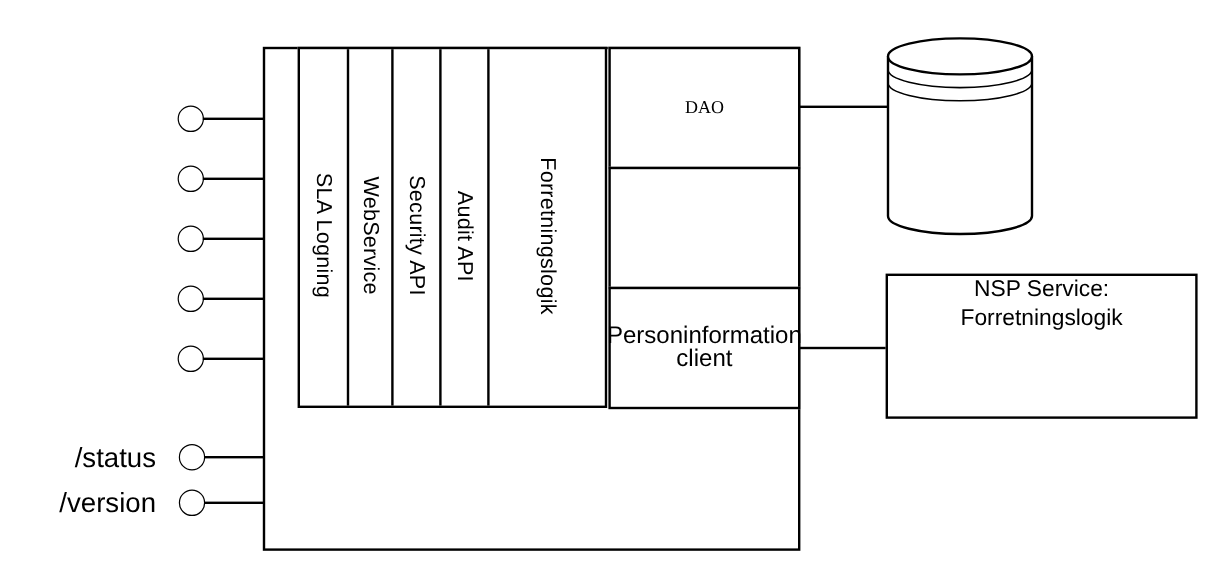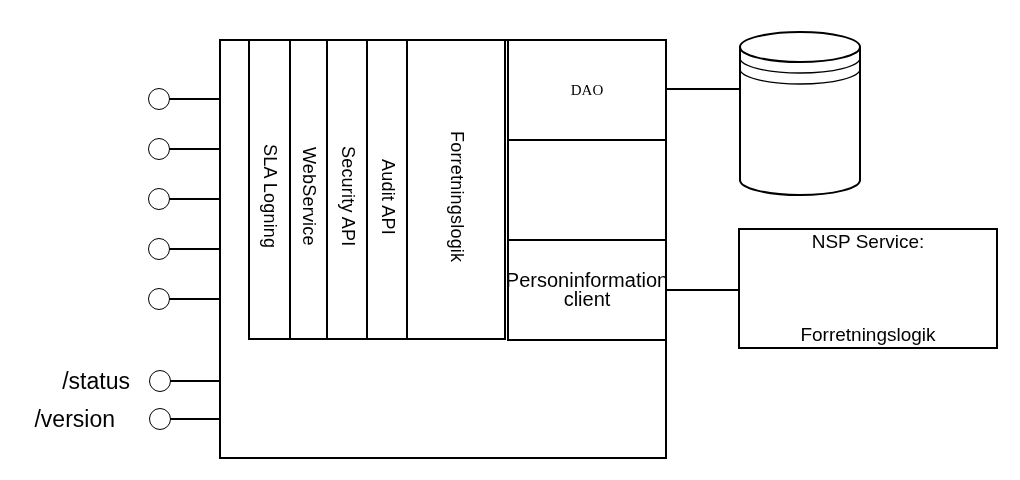--- a/index.html
+++ b/index.html
@@ -33,21 +33,21 @@
     padding-top:14px;box-sizing:border-box;
   }
   .vlabel{
     writing-mode:vertical-rl;
     text-orientation:mixed;
     font-size:18px;
     white-space:nowrap;
     letter-spacing:0.2px;
   }
   .center{display:flex;align-items:center;justify-content:center;}
-  .centercol{display:flex;flex-direction:column;align-items:center;justify-content:space-between;}
+  .centercol{display:flex;flex-direction:column;align-items:center;justify-content:flex-start;}
   .fs19{font-size:15px;font-family:Liberation Serif, serif;}
   .fs16{font-size:20px;line-height:19px;text-align:center;}
   .nsp-text{font-size:19px;line-height:24px;text-align:center;}
   .ep-label{
     font-size:23px;line-height:22px;text-align:right;
   }
   svg{display:block;}
 </style>
 </head>
 <body>
@@ -116,17 +116,17 @@
   <div class="abs circle" style="left:148px;top:238px;"></div>
   <div class="abs hline" style="left:169px;top:248px;width:51px;"></div>
 
   <div class="abs circle" style="left:148px;top:288px;"></div>
   <div class="abs hline" style="left:169px;top:298px;width:51px;"></div>
 
   <div class="abs ep-label" style="left:25px;top:370px;width:105px;height:22px;">/status</div>
   <div class="abs circle" style="left:149px;top:370px;"></div>
   <div class="abs hline" style="left:170px;top:380px;width:50px;"></div>
 
-  <div class="abs ep-label" style="left:10px;top:408px;width:105px;height:22px;">/version</div>
+  <div class="abs ep-label" style="left:25px;top:408px;width:105px;height:22px;">/version</div>
   <div class="abs circle" style="left:149px;top:408px;"></div>
   <div class="abs hline" style="left:170px;top:418px;width:50px;"></div>
 
 </div>
 
 </body></html>

